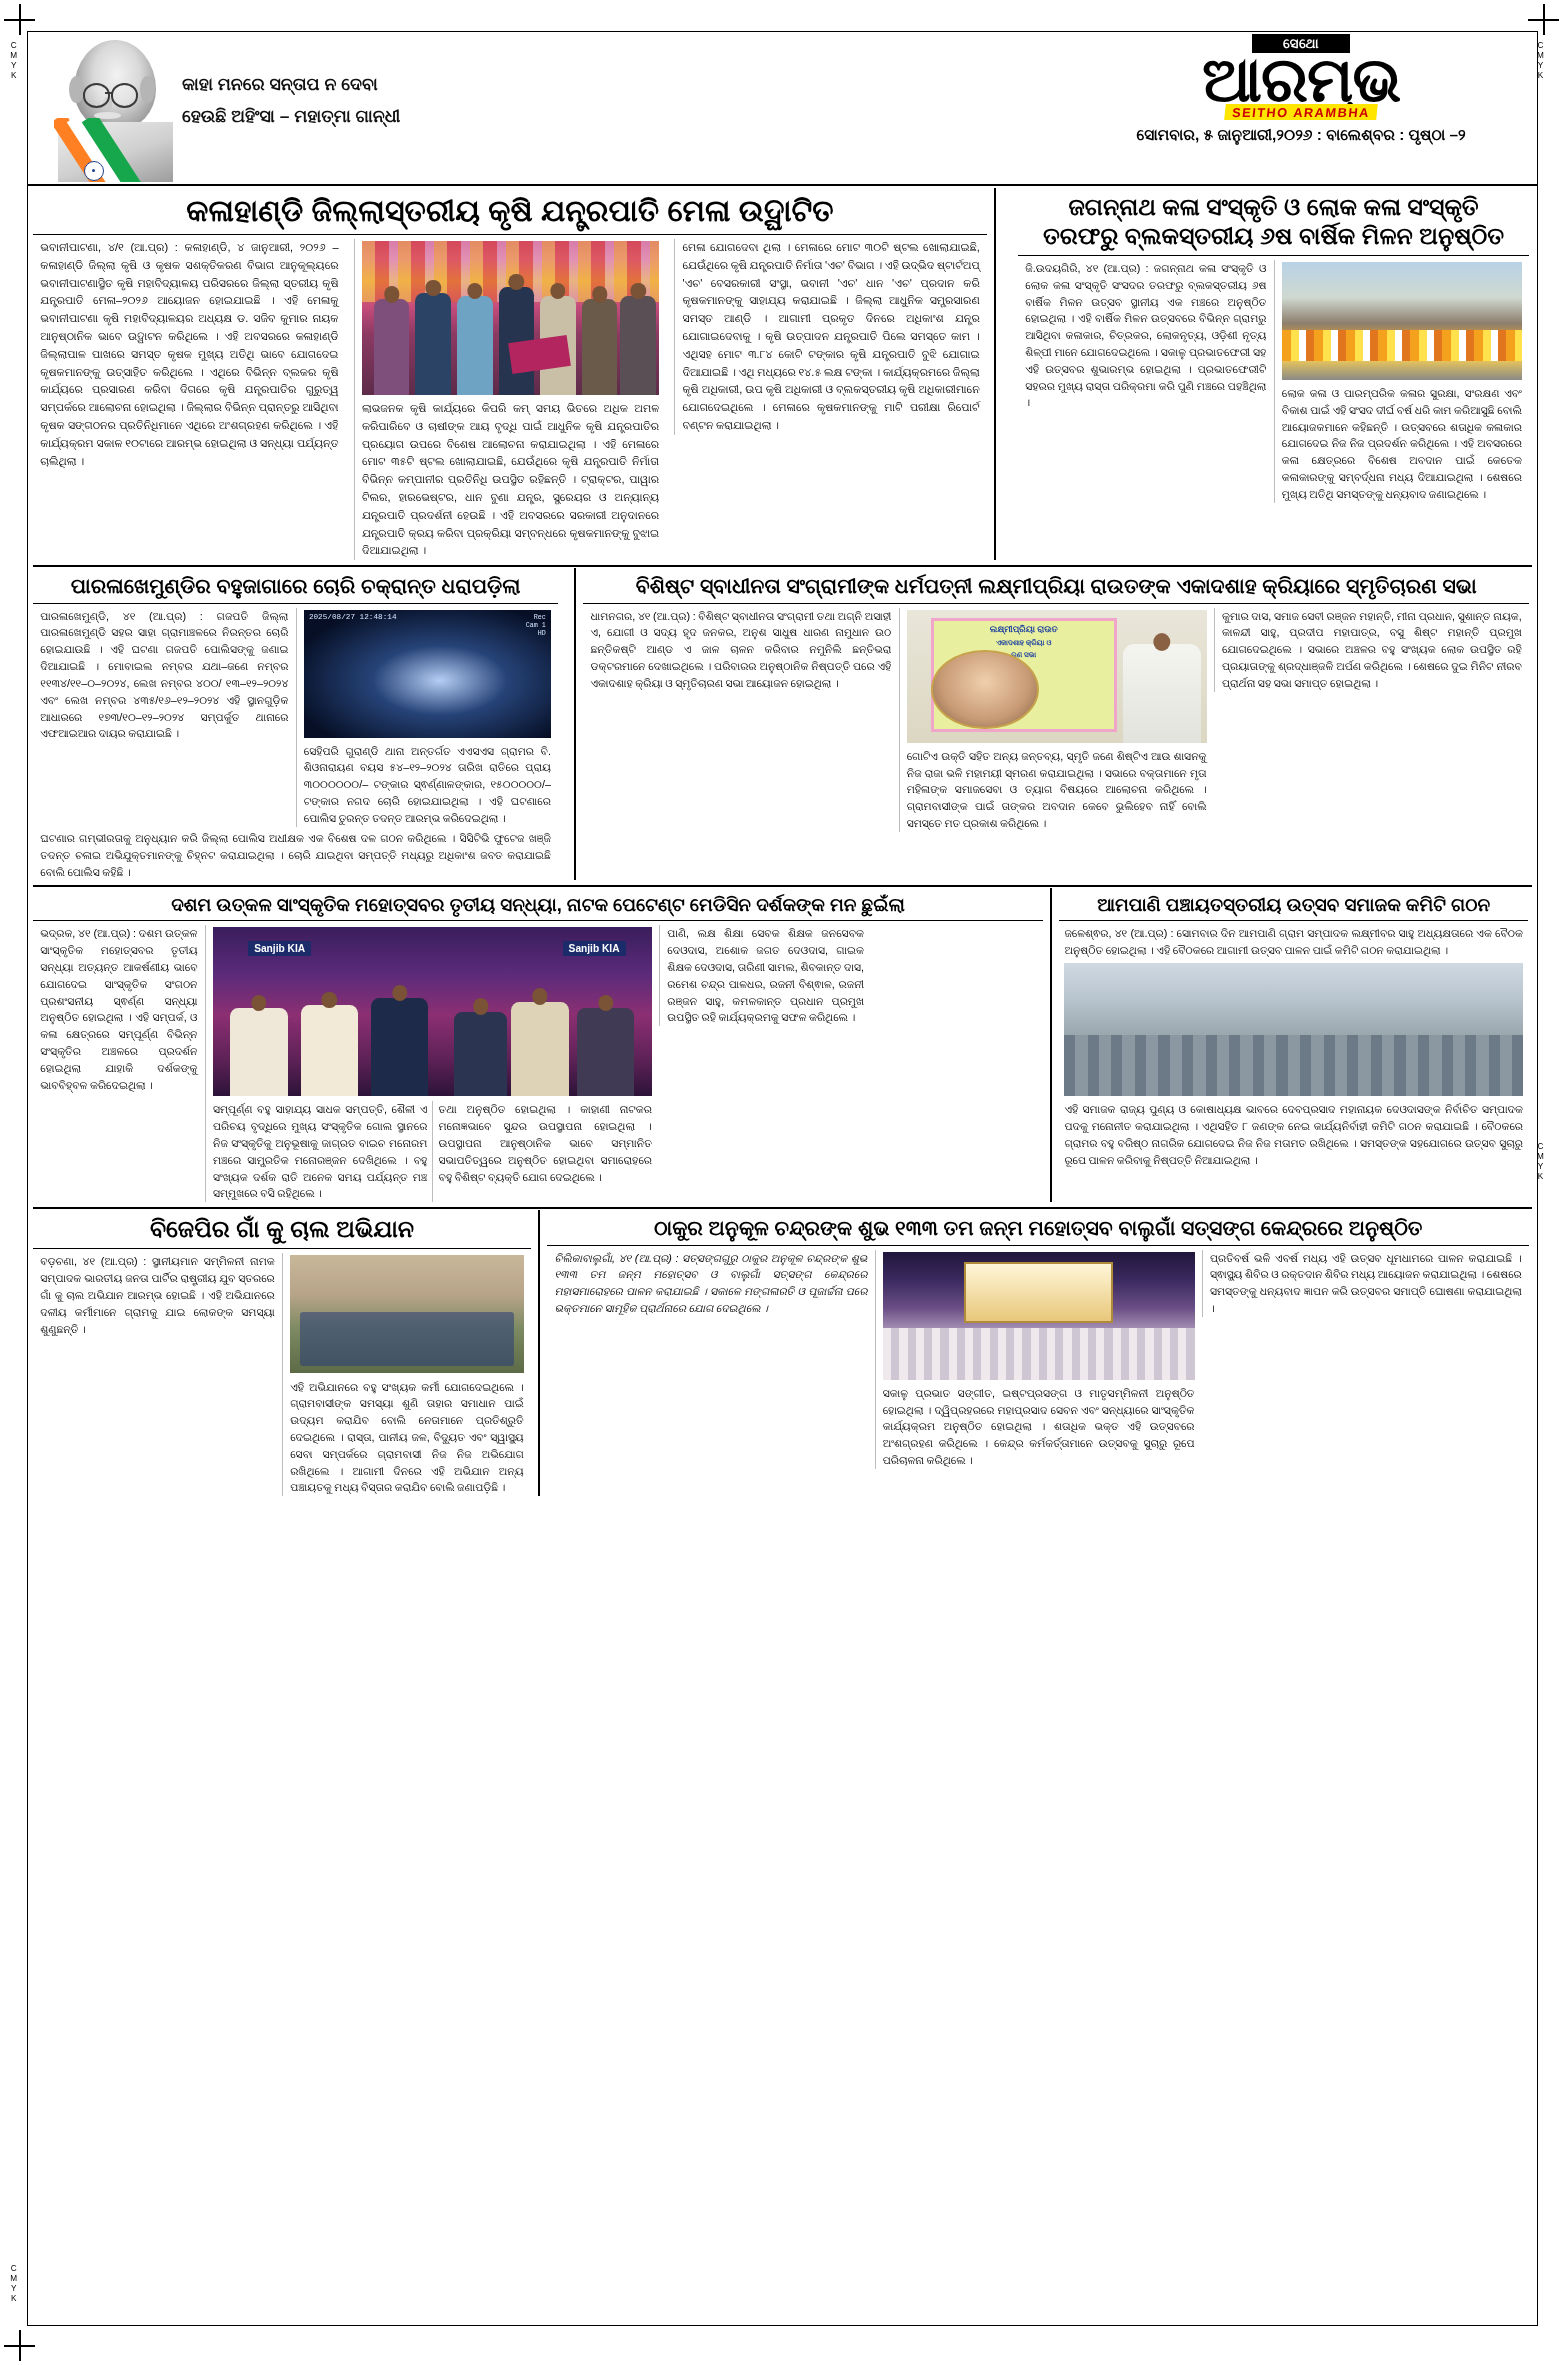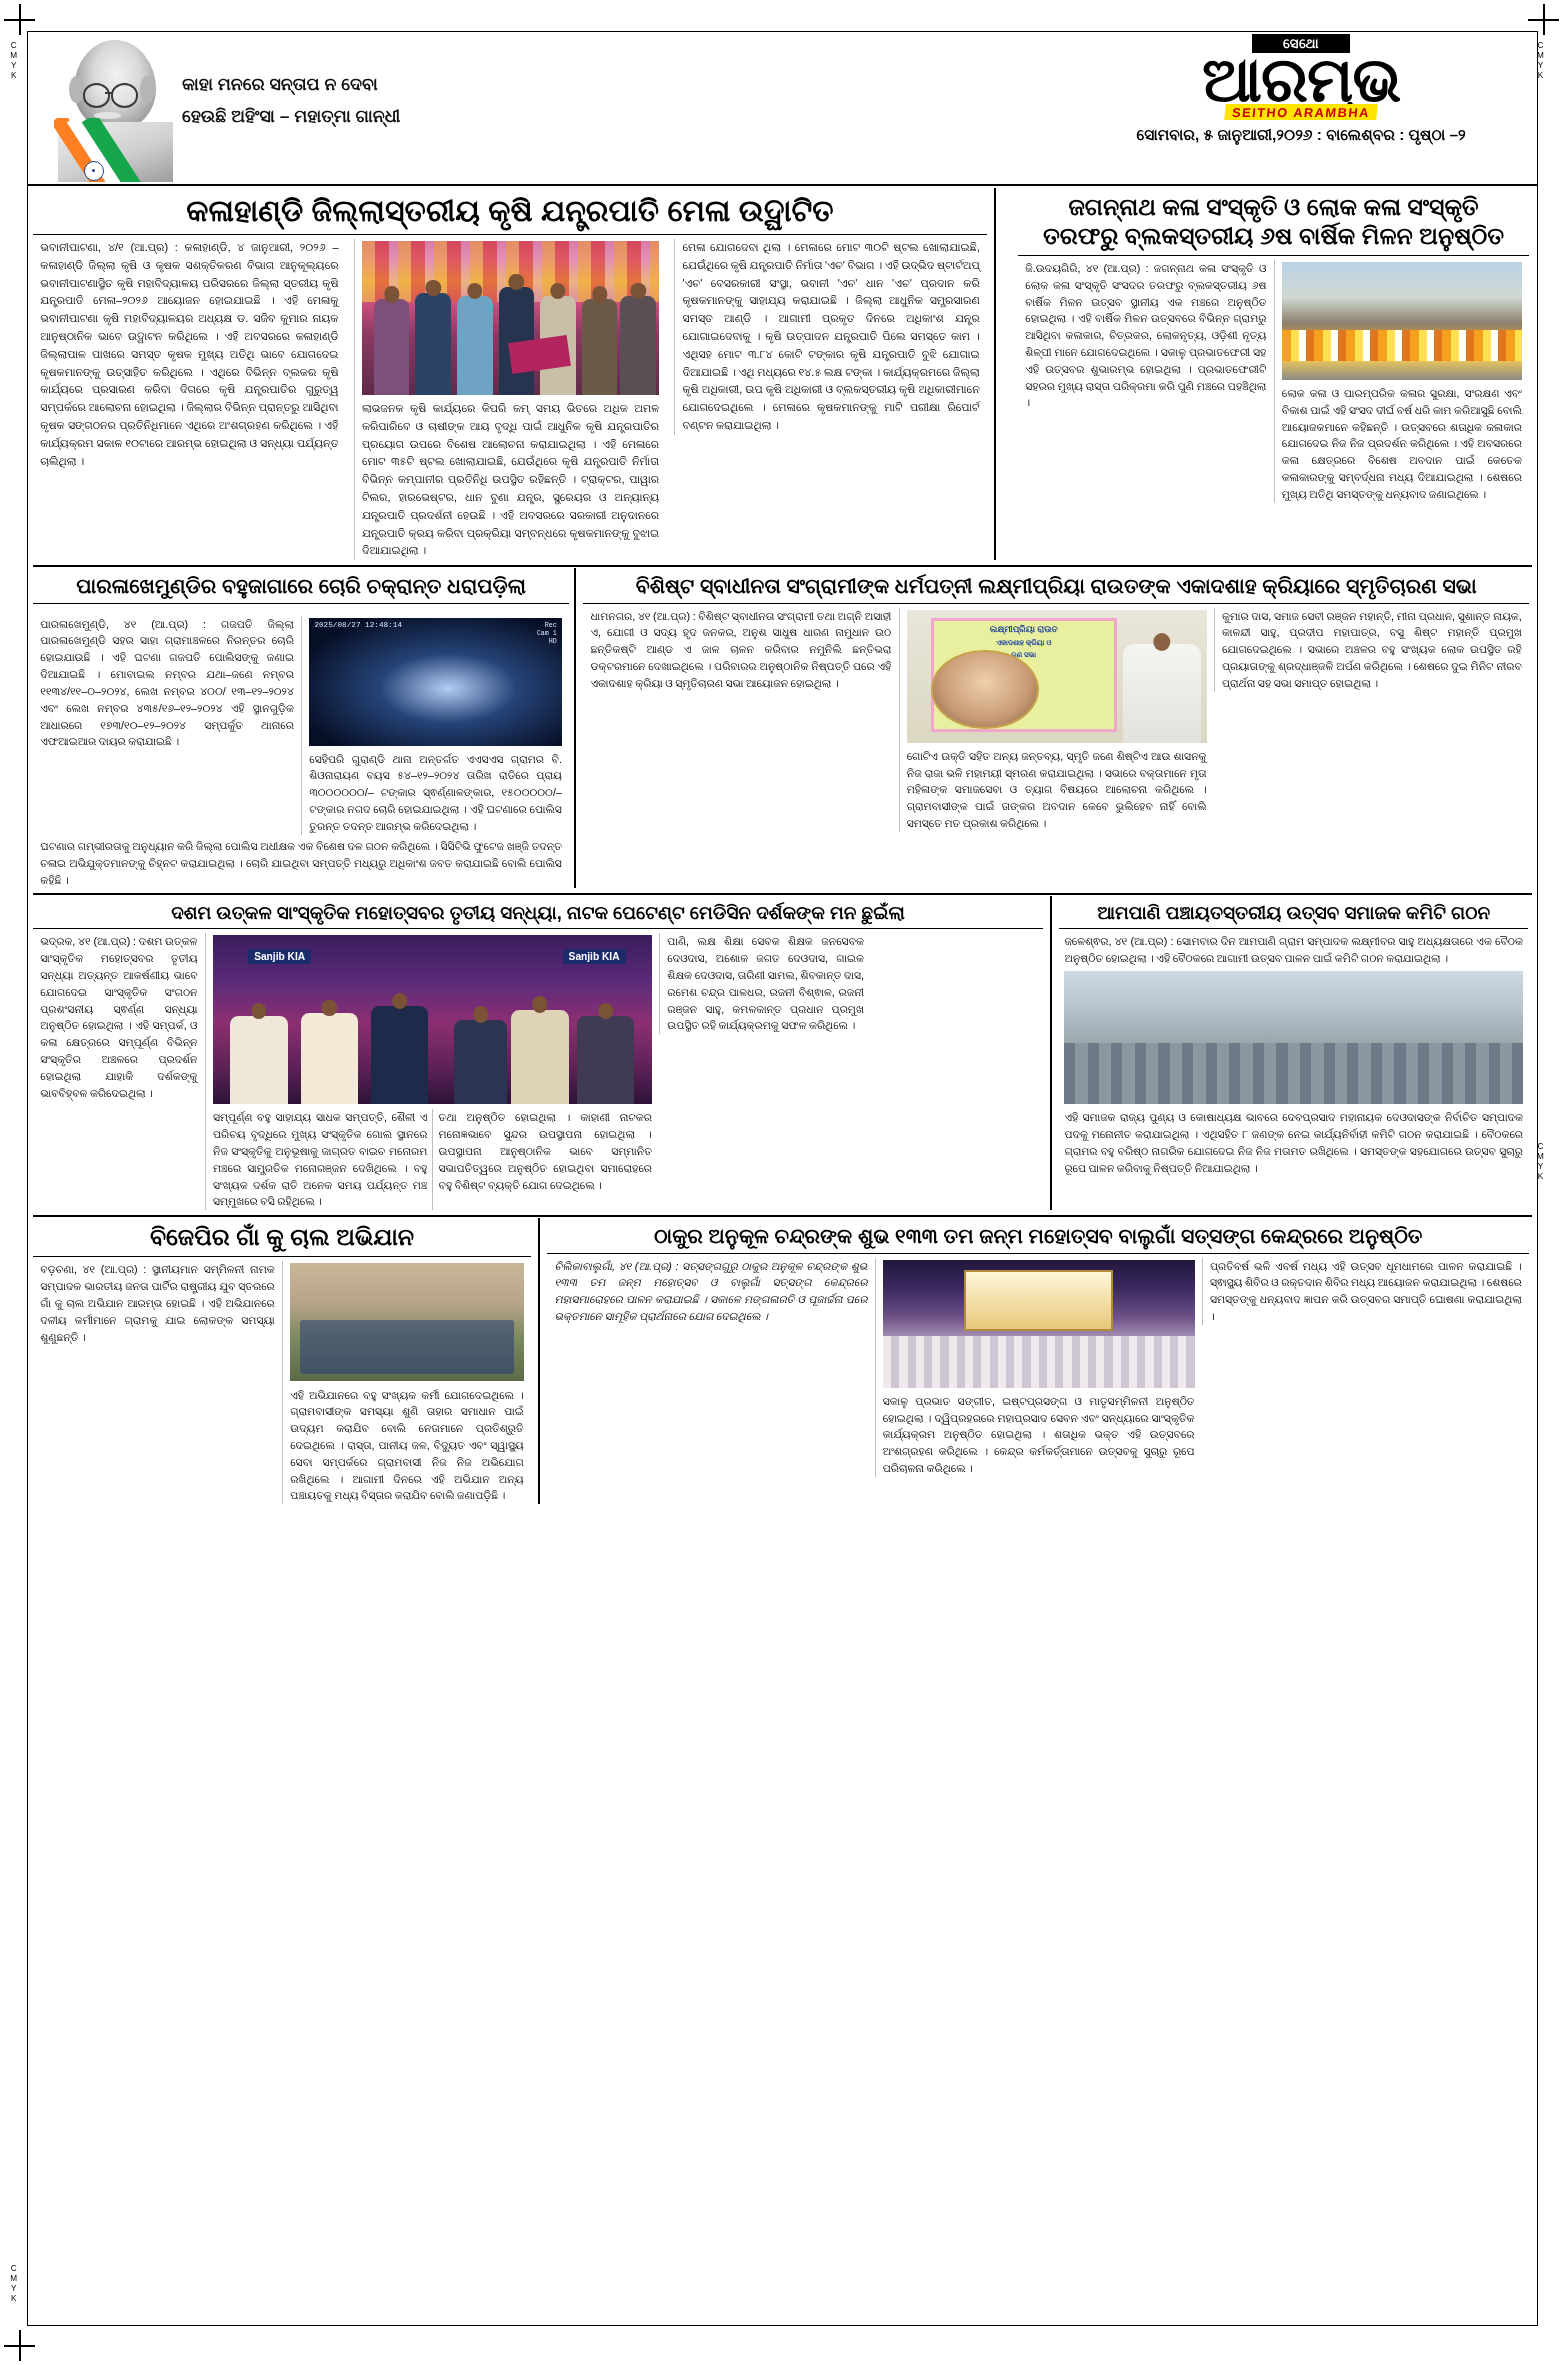--- a/index.html
+++ b/index.html
@@ -212,24 +212,24 @@
             <div class="body-txt tight">ଲୋକ କଳା ଓ ପାରମ୍ପରିକ କଳାର ସୁରକ୍ଷା, ସଂରକ୍ଷଣ ଏବଂ ବିକାଶ ପାଇଁ ଏହି ସଂସଦ ଦୀର୍ଘ ବର୍ଷ ଧରି କାମ କରିଆସୁଛି ବୋଲି ଆୟୋଜକମାନେ କହିଛନ୍ତି । ଉତ୍ସବରେ ଶତାଧିକ କଳାକାର ଯୋଗଦେଇ ନିଜ ନିଜ ପ୍ରଦର୍ଶନ କରିଥିଲେ । ଏହି ଅବସରରେ କଳା କ୍ଷେତ୍ରରେ ବିଶେଷ ଅବଦାନ ପାଇଁ କେତେକ କଳାକାରଙ୍କୁ ସମ୍ବର୍ଦ୍ଧନା ମଧ୍ୟ ଦିଆଯାଇଥିଲା । ଶେଷରେ ମୁଖ୍ୟ ଅତିଥି ସମସ୍ତଙ୍କୁ ଧନ୍ୟବାଦ ଜଣାଇଥିଲେ ।</div>
           </div>
         </div>
       </div>
     </div>
     <div class="sep"></div>
   </div>
 
   <div class="block" style="padding:1px 5.1px 0;">
     <div style="display:flex;">
-      <div style="width:543px;box-sizing:border-box;padding-right:5px;border-right:2px solid #000;">
+      <div style="width:543px;box-sizing:border-box;padding-right:16px;border-right:2px solid #000;">
         <div class="headline h-md">ପାରଳାଖେମୁଣ୍ଡିର ବହୁଜାଗାରେ ଚୋରି ଚକ୍ରାନ୍ତ ଧରାପଡ଼ିଲା</div>
         <div class="hr-thin"></div>
-        <div class="cols" style="margin-top:12px;">
+        <div class="cols" style="margin-top:4px;">
           <div class="col" style="width:50%;">
             <div class="body-txt tight">ପାରଳାଖେମୁଣ୍ଡି, ୪୧ (ଆ.ପ୍ର) : ଗଜପତି ଜିଲ୍ଲା ପାରଳାଖେମୁଣ୍ଡି ସହର ସାହା ଗ୍ରାମାଞ୍ଚଳରେ ନିରନ୍ତର ଚୋରି ହୋଇଯାଉଛି । ଏହି ଘଟଣା ଗଜପତି ପୋଲିସଙ୍କୁ ଜଣାଇ ଦିଆଯାଇଛି । ମୋବାଇଲ ନମ୍ବର ଯଥା–ଜଣେ ନମ୍ବର ୧୧୩୪/୧୧–୦–୨୦୨୪, ଲେଖ ନମ୍ବର ୪୦୦/ ୧୩–୧୨–୨୦୨୪ ଏବଂ ଲେଖ ନମ୍ବର ୪୩୫/୧୬–୧୨–୨୦୨୪ ଏହି ସ୍ଥାନଗୁଡ଼ିକ ଆଧାରରେ ୧୭୩/୧୦–୧୨–୨୦୨୪ ସମ୍ପର୍କୁତ ଥାନାରେ ଏଫଆଇଆର ଦାୟର କରାଯାଇଛି ।</div>
           </div>
           <div class="col" style="width:50%;">
             <div class="photo ph-cctv" style="height:128px;">
               <div class="cctv-ts">2025/08/27  12:48:14</div>
               <div class="cctv-rt">Rec<br>Cam 1<br>HD</div>
             </div>
             <div class="body-txt tight">ସେହିପରି ଗୁରାଣ୍ଡି ଥାନା ଅନ୍ତର୍ଗତ ଏଏସଏସ ଗ୍ରାମର ବି. ଶିଓନାରାୟଣ ବୟସ ୫୪–୧୨–୨୦୨୪ ତାରିଖ ରାତିରେ ପ୍ରାୟ ୩୦୦୦୦୦୦/– ଟଙ୍କାର ସ୍ଵର୍ଣ୍ଣାଳଙ୍କାର, ୧୫୦୦୦୦୦/– ଟଙ୍କାର ନଗଦ ଚୋରି ହୋଇଯାଇଥିଲା । ଏହି ଘଟଣାରେ ପୋଲିସ ତୁରନ୍ତ ତଦନ୍ତ ଆରମ୍ଭ କରିଦେଇଥିଲା ।</div>
           </div>

